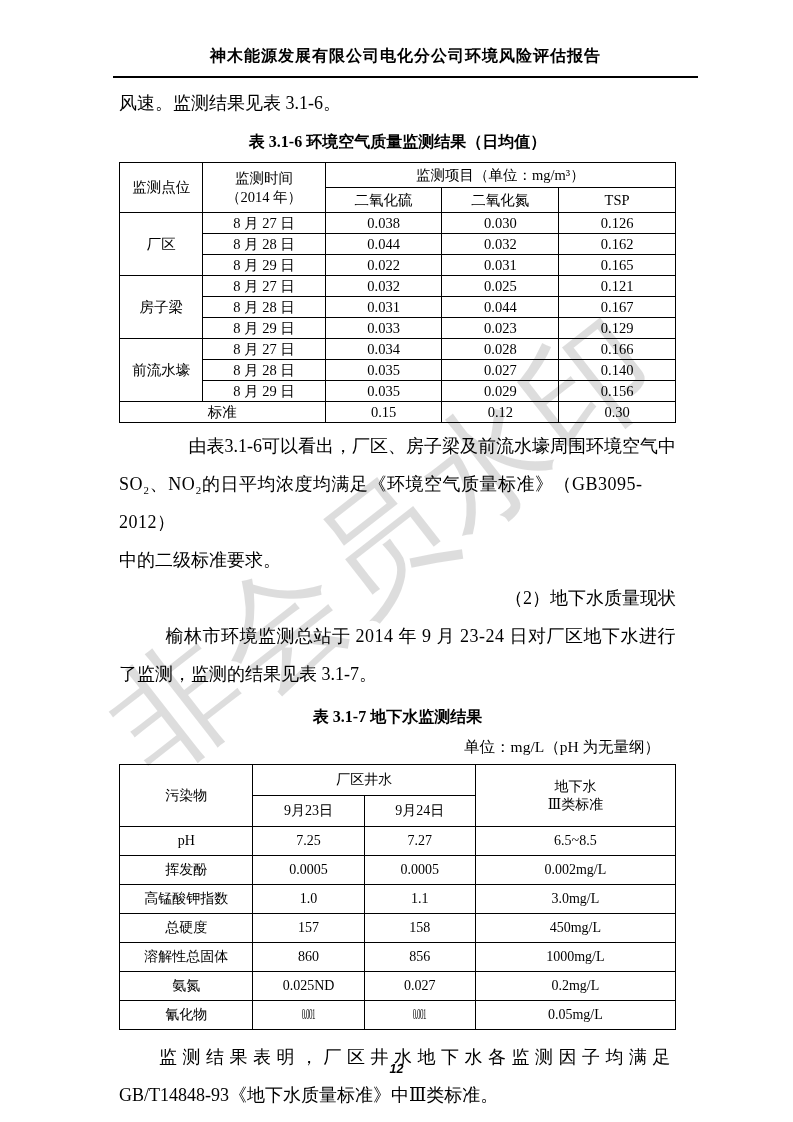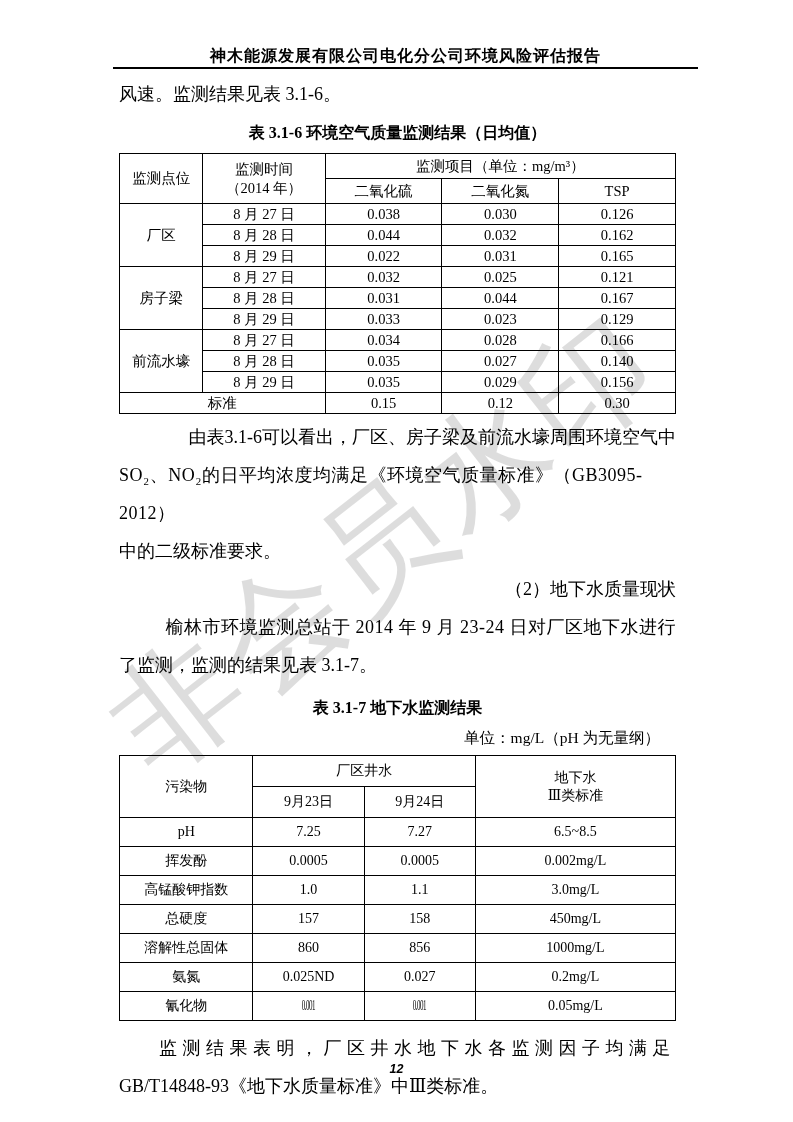--- a/index.html
+++ b/index.html
@@ -27,20 +27,21 @@
     position:absolute;
     left:119px; top:46px;
     width:557px;
     z-index:1;
   }
   .doc-header {
     text-align:center;
     font-size:16px;
     font-weight:bold;
     letter-spacing:1px;
+    padding-bottom:9px;
     margin-left:-6px; margin-right:-22px;
     border-bottom:2px solid #000;
   }
   .body-line {
     font-size:18px;
     line-height:38px;
   }
   .intro { margin-top:6px; }
   .ind { text-indent:36px;text-align:right; }
   .wide1 { letter-spacing:5.5px; }

